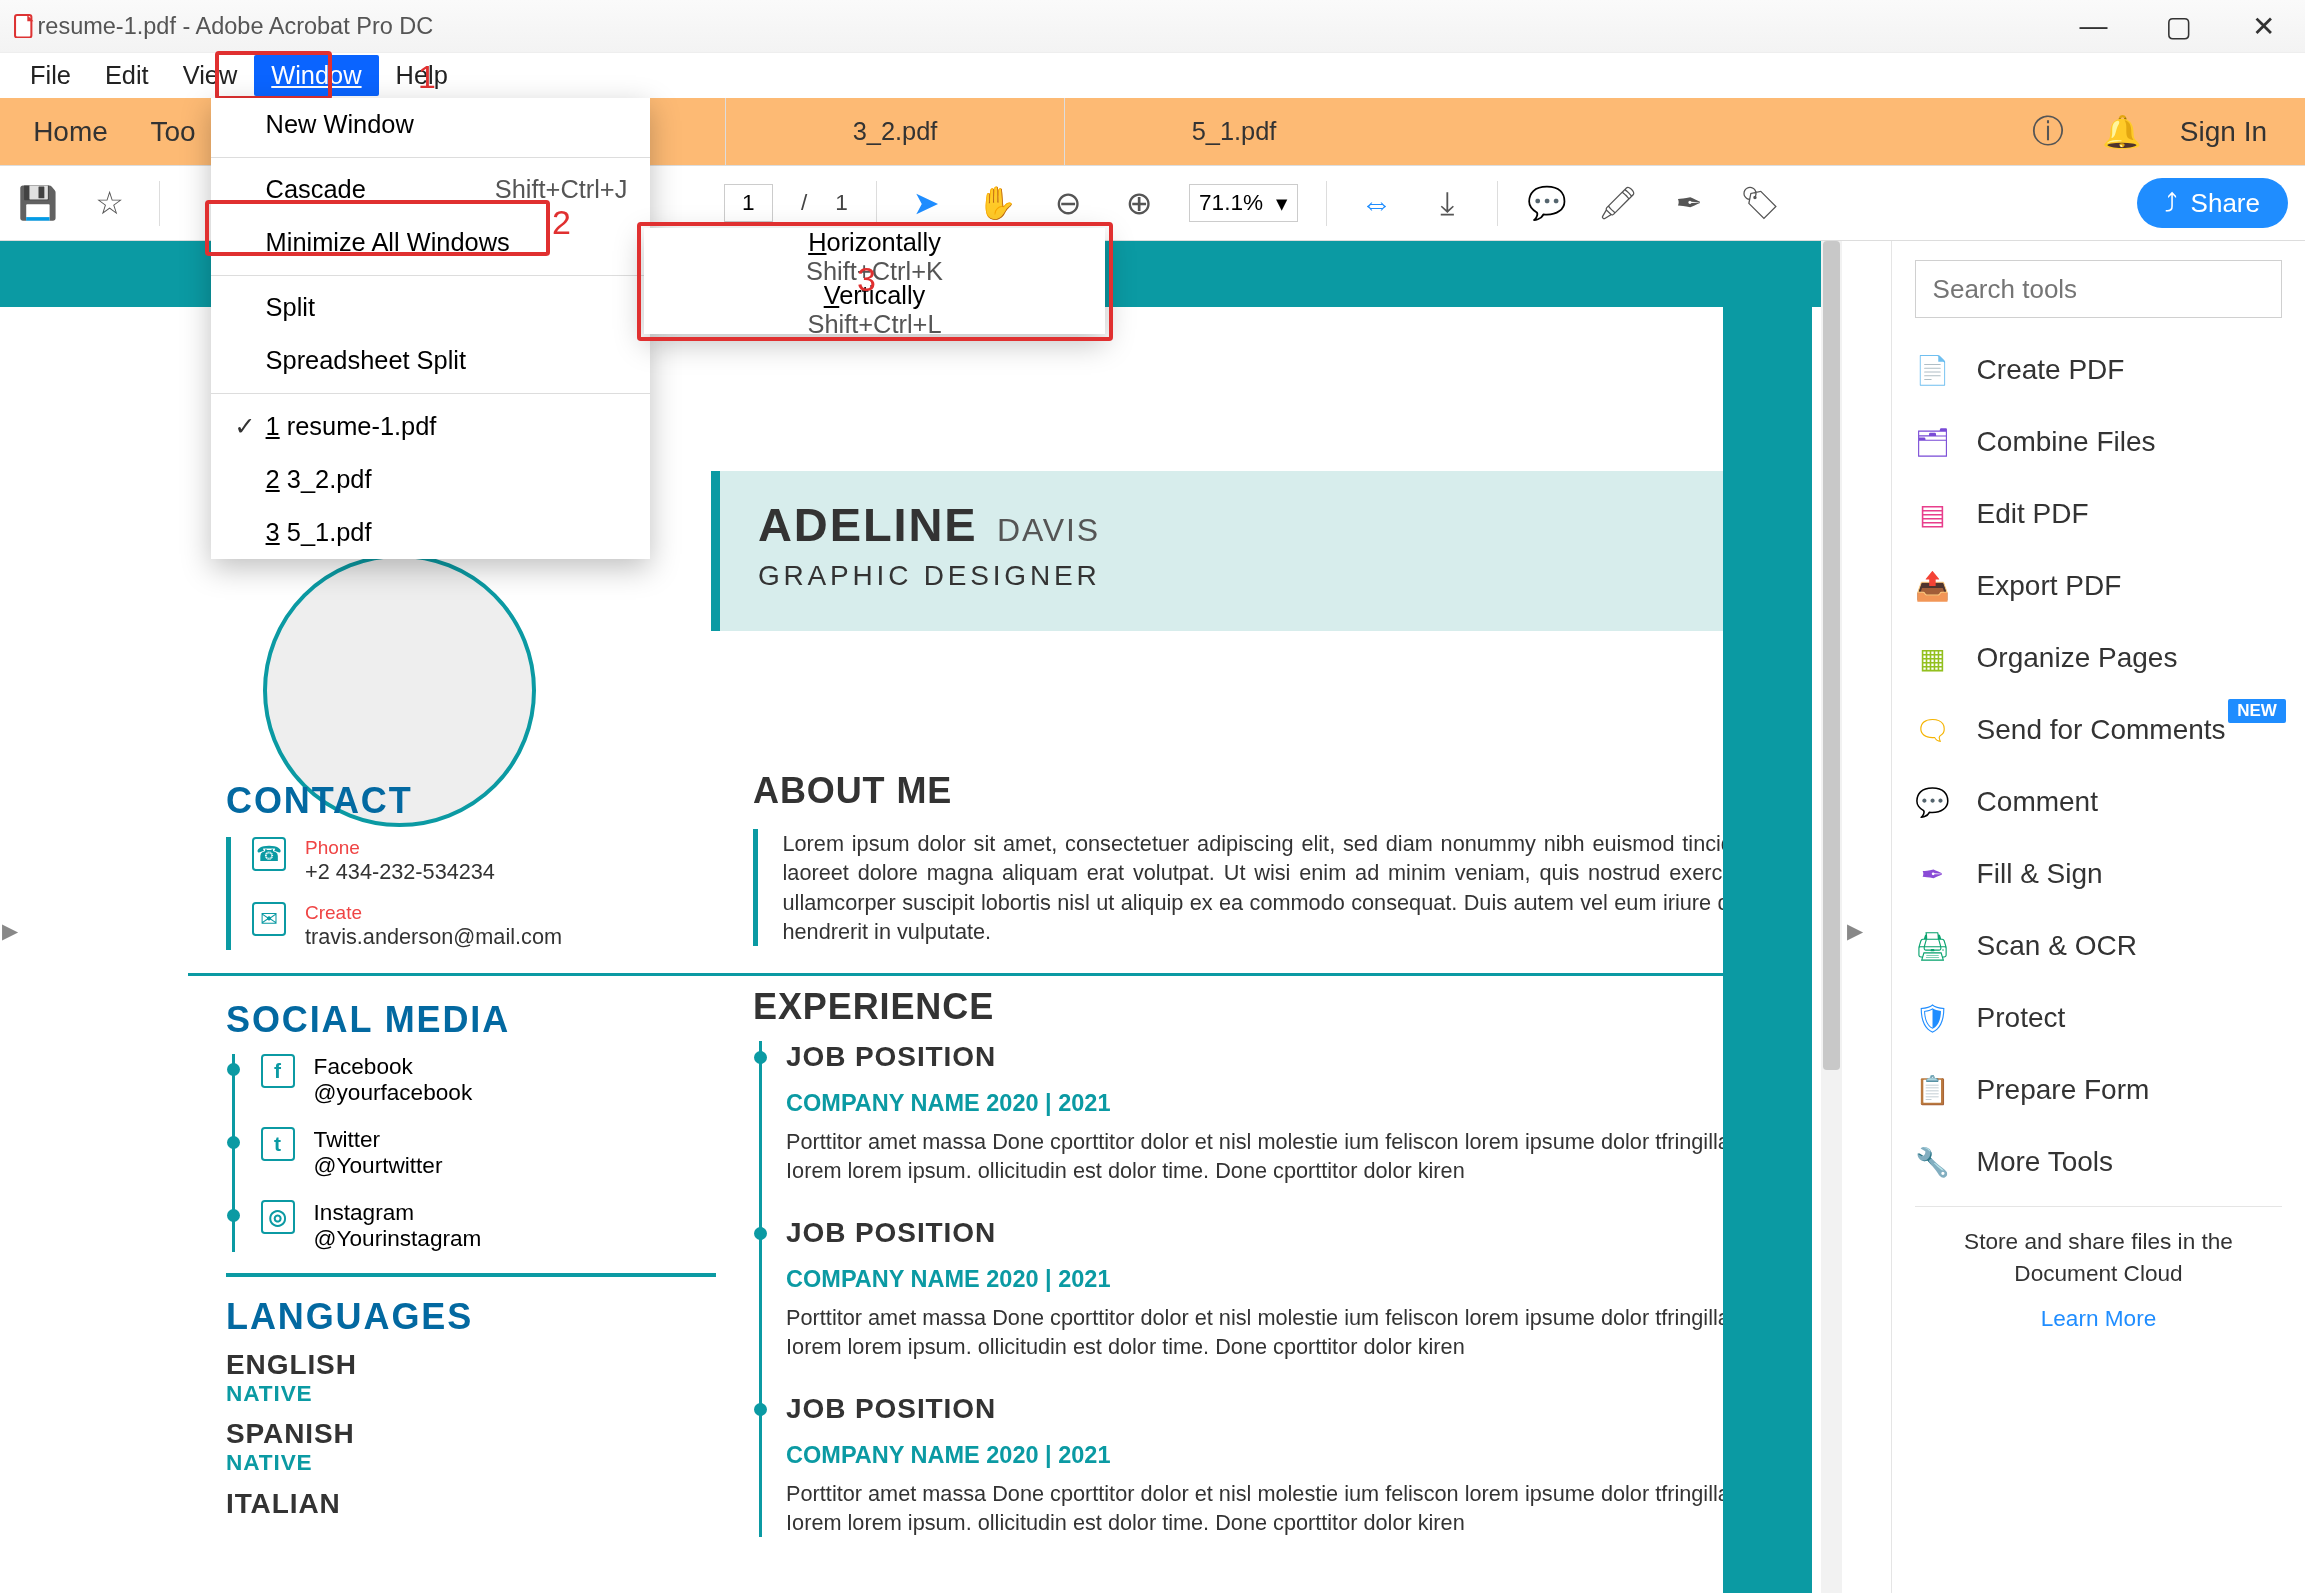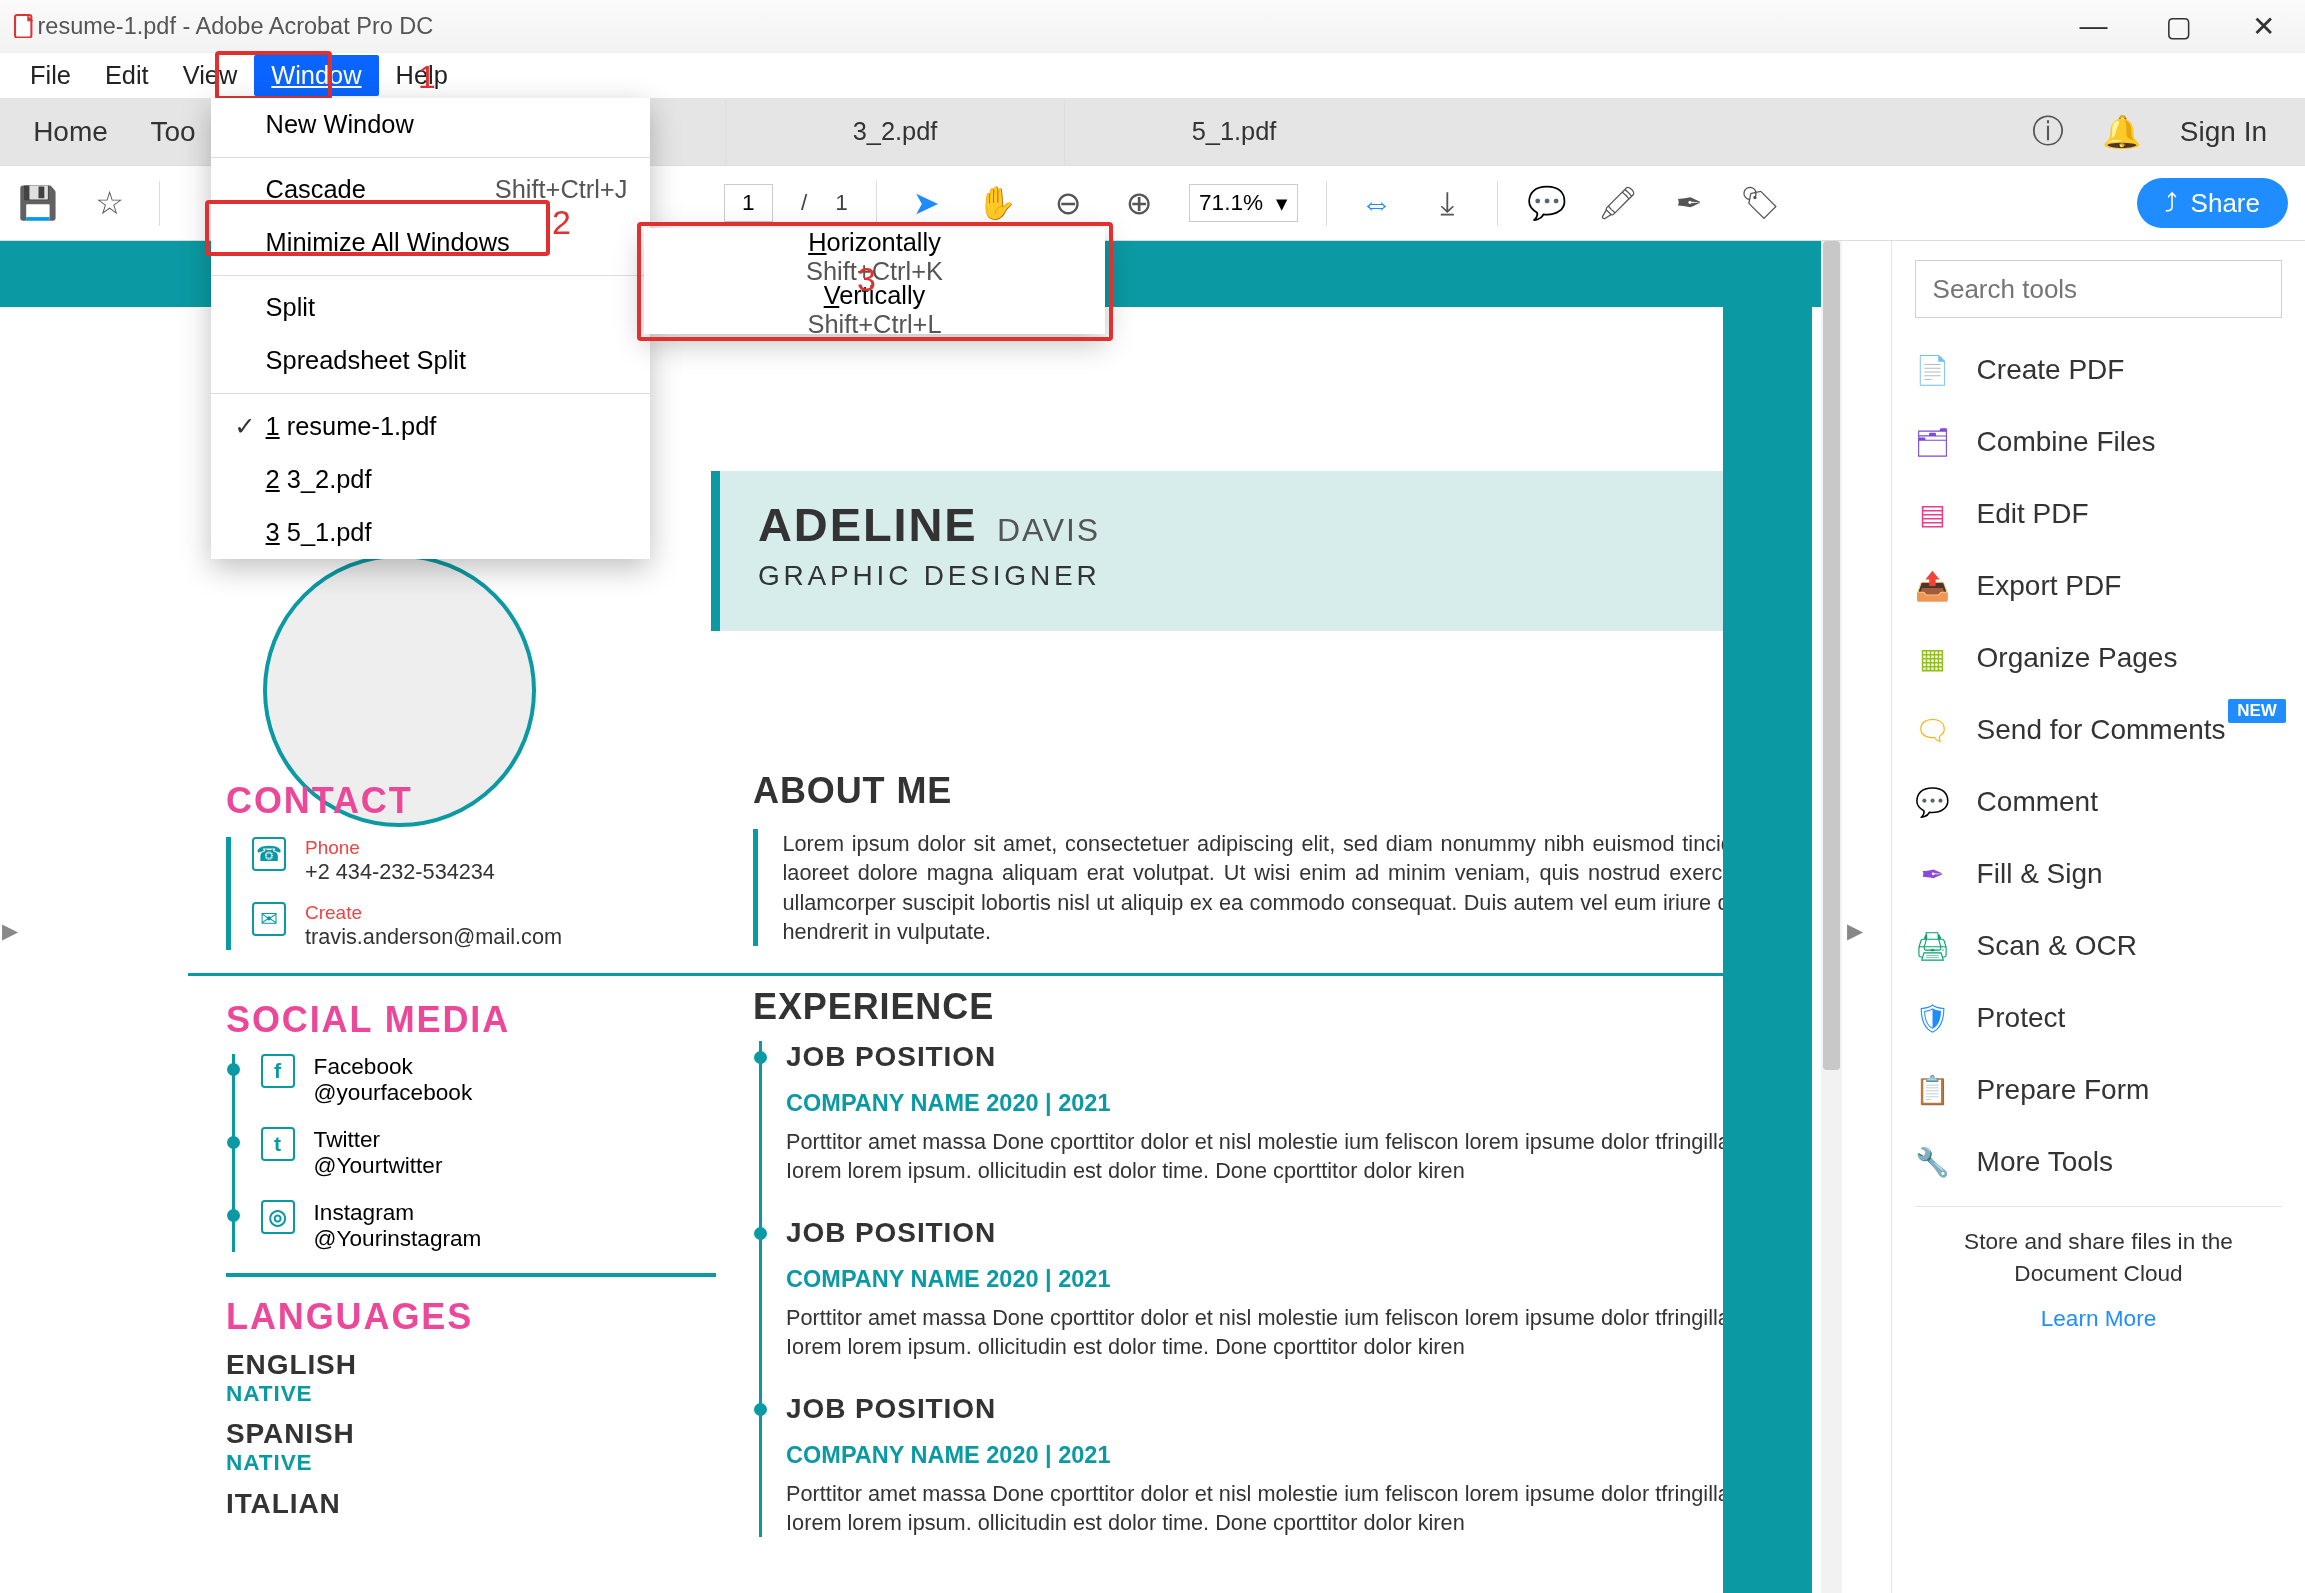--- a/index.html
+++ b/index.html
@@ -12,21 +12,21 @@
 .win-controls span { font-size: 28px; color: #333; width: 38px; text-align: center; }
 
 
 .menubar { height: 45px; display: flex; align-items: center; padding: 0 13px; background: #fff; gap: 0; position: relative; }
 .menubar .item { padding: 5.6px 17px; font-size: 25.4px; color: #222; }
 .menubar .item.window { background: #0a64ff; color: #fff; border-radius: 1.9px; text-decoration: underline; }
 .red-box-1 { position: absolute; left: 215px; top: -1.9px; width: 117px; height: 49px; border: 4.7px solid #e03030; border-radius: 3.8px; }
 .annot-1 { position: absolute; left: 418px; top: 5.6px; color: #e03030; font-size: 32px; font-weight: 400; }
 
 
-.tabsrow { height: 68px; display: flex; align-items: stretch; background: #e5e5e5; border-bottom: 0.9px solid #ddd; position: relative; }
+.tabsrow { height: 68px; display: flex; align-items: stretch; background: #fdba74; border-bottom: 0.9px solid #ddd; position: relative; }
 .tabsrow .home-btn { width: 141px; display: flex; align-items: center; justify-content: center; font-size: 28px; color: #333; }
 .tabsrow .too-btn { width: 85px; display: flex; align-items: center; justify-content: flex-start; padding-left: 9.4px; font-size: 28px; color: #333; }
 .tabsrow .doc-tab { width: 339px; display: flex; align-items: center; justify-content: center; border-left: 0.9px solid #ddd; font-size: 25.4px; color: #333; }
 .tabsrow .right-icons { margin-left: auto; display: flex; align-items: center; gap: 38px; padding-right: 38px; }
 .tabsrow .right-icons .icon { font-size: 32px; color: #555; }
 .tabsrow .signin { font-size: 28px; color: #333; }
 
 
 .toolbar { height: 75px; display: flex; align-items: center; border-bottom: 0.9px solid #ddd; padding: 0 17px; gap: 28px; position: relative; }
 .toolbar .icon { font-size: 32px; color: #555; width: 43px; text-align: center; }
@@ -44,21 +44,21 @@
 .resume { position: absolute; left: 188px; top: 21px; width: 1620px; height: 1337px; }
 .resume .hero { position: absolute; left: 523px; top: 209px; width: 1092px; height: 160px; background: #d7edec; border-left: 9.4px solid #0b9aa3; padding: 26px 38px; }
 .resume .hero .name1 { font-size: 47px; font-weight: 800; color: #333; letter-spacing: 1.9px; display: inline; }
 .resume .hero .name2 { font-size: 32px; font-weight: 300; color: #555; letter-spacing: 1.9px; display: inline; margin-left: 13px; }
 .resume .hero .role { font-size: 28px; color: #333; letter-spacing: 3.8px; margin-top: 7.5px; }
 
 .avatar-ring { position: absolute; left: 75px; top: 292px; width: 273px; height: 273px; border-radius: 50%; border: 4.7px solid #0b9aa3; overflow: hidden; background: #eee; }
 
 
 .leftcol { position: absolute; left: 38px; top: 518px; width: 490px; }
-.section-h { font-size: 36px; font-weight: 800; letter-spacing: 1.9px; color: #ec4899; }
+.section-h { font-size: 36px; font-weight: 800; letter-spacing: 1.9px; color: #0369a1; }
 .contact-block { margin-top: 15px; border-left: 5.6px solid #0b9aa3; padding-left: 21px; }
 .contact-row { display: flex; align-items: flex-start; gap: 19px; margin-bottom: 17px; }
 .contact-row .ci { width: 34px; height: 34px; border: 2.8px solid #0b9aa3; border-radius: 3.8px; display: flex; align-items: center; justify-content: center; color: #0b9aa3; font-size: 21px; }
 .contact-row .lbl { font-size: 19px; color: #ef4444; }
 .contact-row .val { font-size: 21.7px; color: #333; }
 
 .social-block .node-line { border-left: 3.8px solid #0b9aa3; margin-left: 5.6px; padding-left: 26px; position: relative; }
 .social-item { display: flex; align-items: flex-start; gap: 19px; margin: 11.3px 0 21px 0; position: relative; }
 .social-item::before { content: ''; position: absolute; left: -34px; top: 9.4px; width: 13px; height: 13px; background: #0b9aa3; border-radius: 50%; }
 .social-item .si { width: 34px; height: 34px; border: 2.8px solid #0b9aa3; border-radius: 3.8px; display: flex; align-items: center; justify-content: center; color: #0b9aa3; font-size: 21px; font-weight: bold; }

